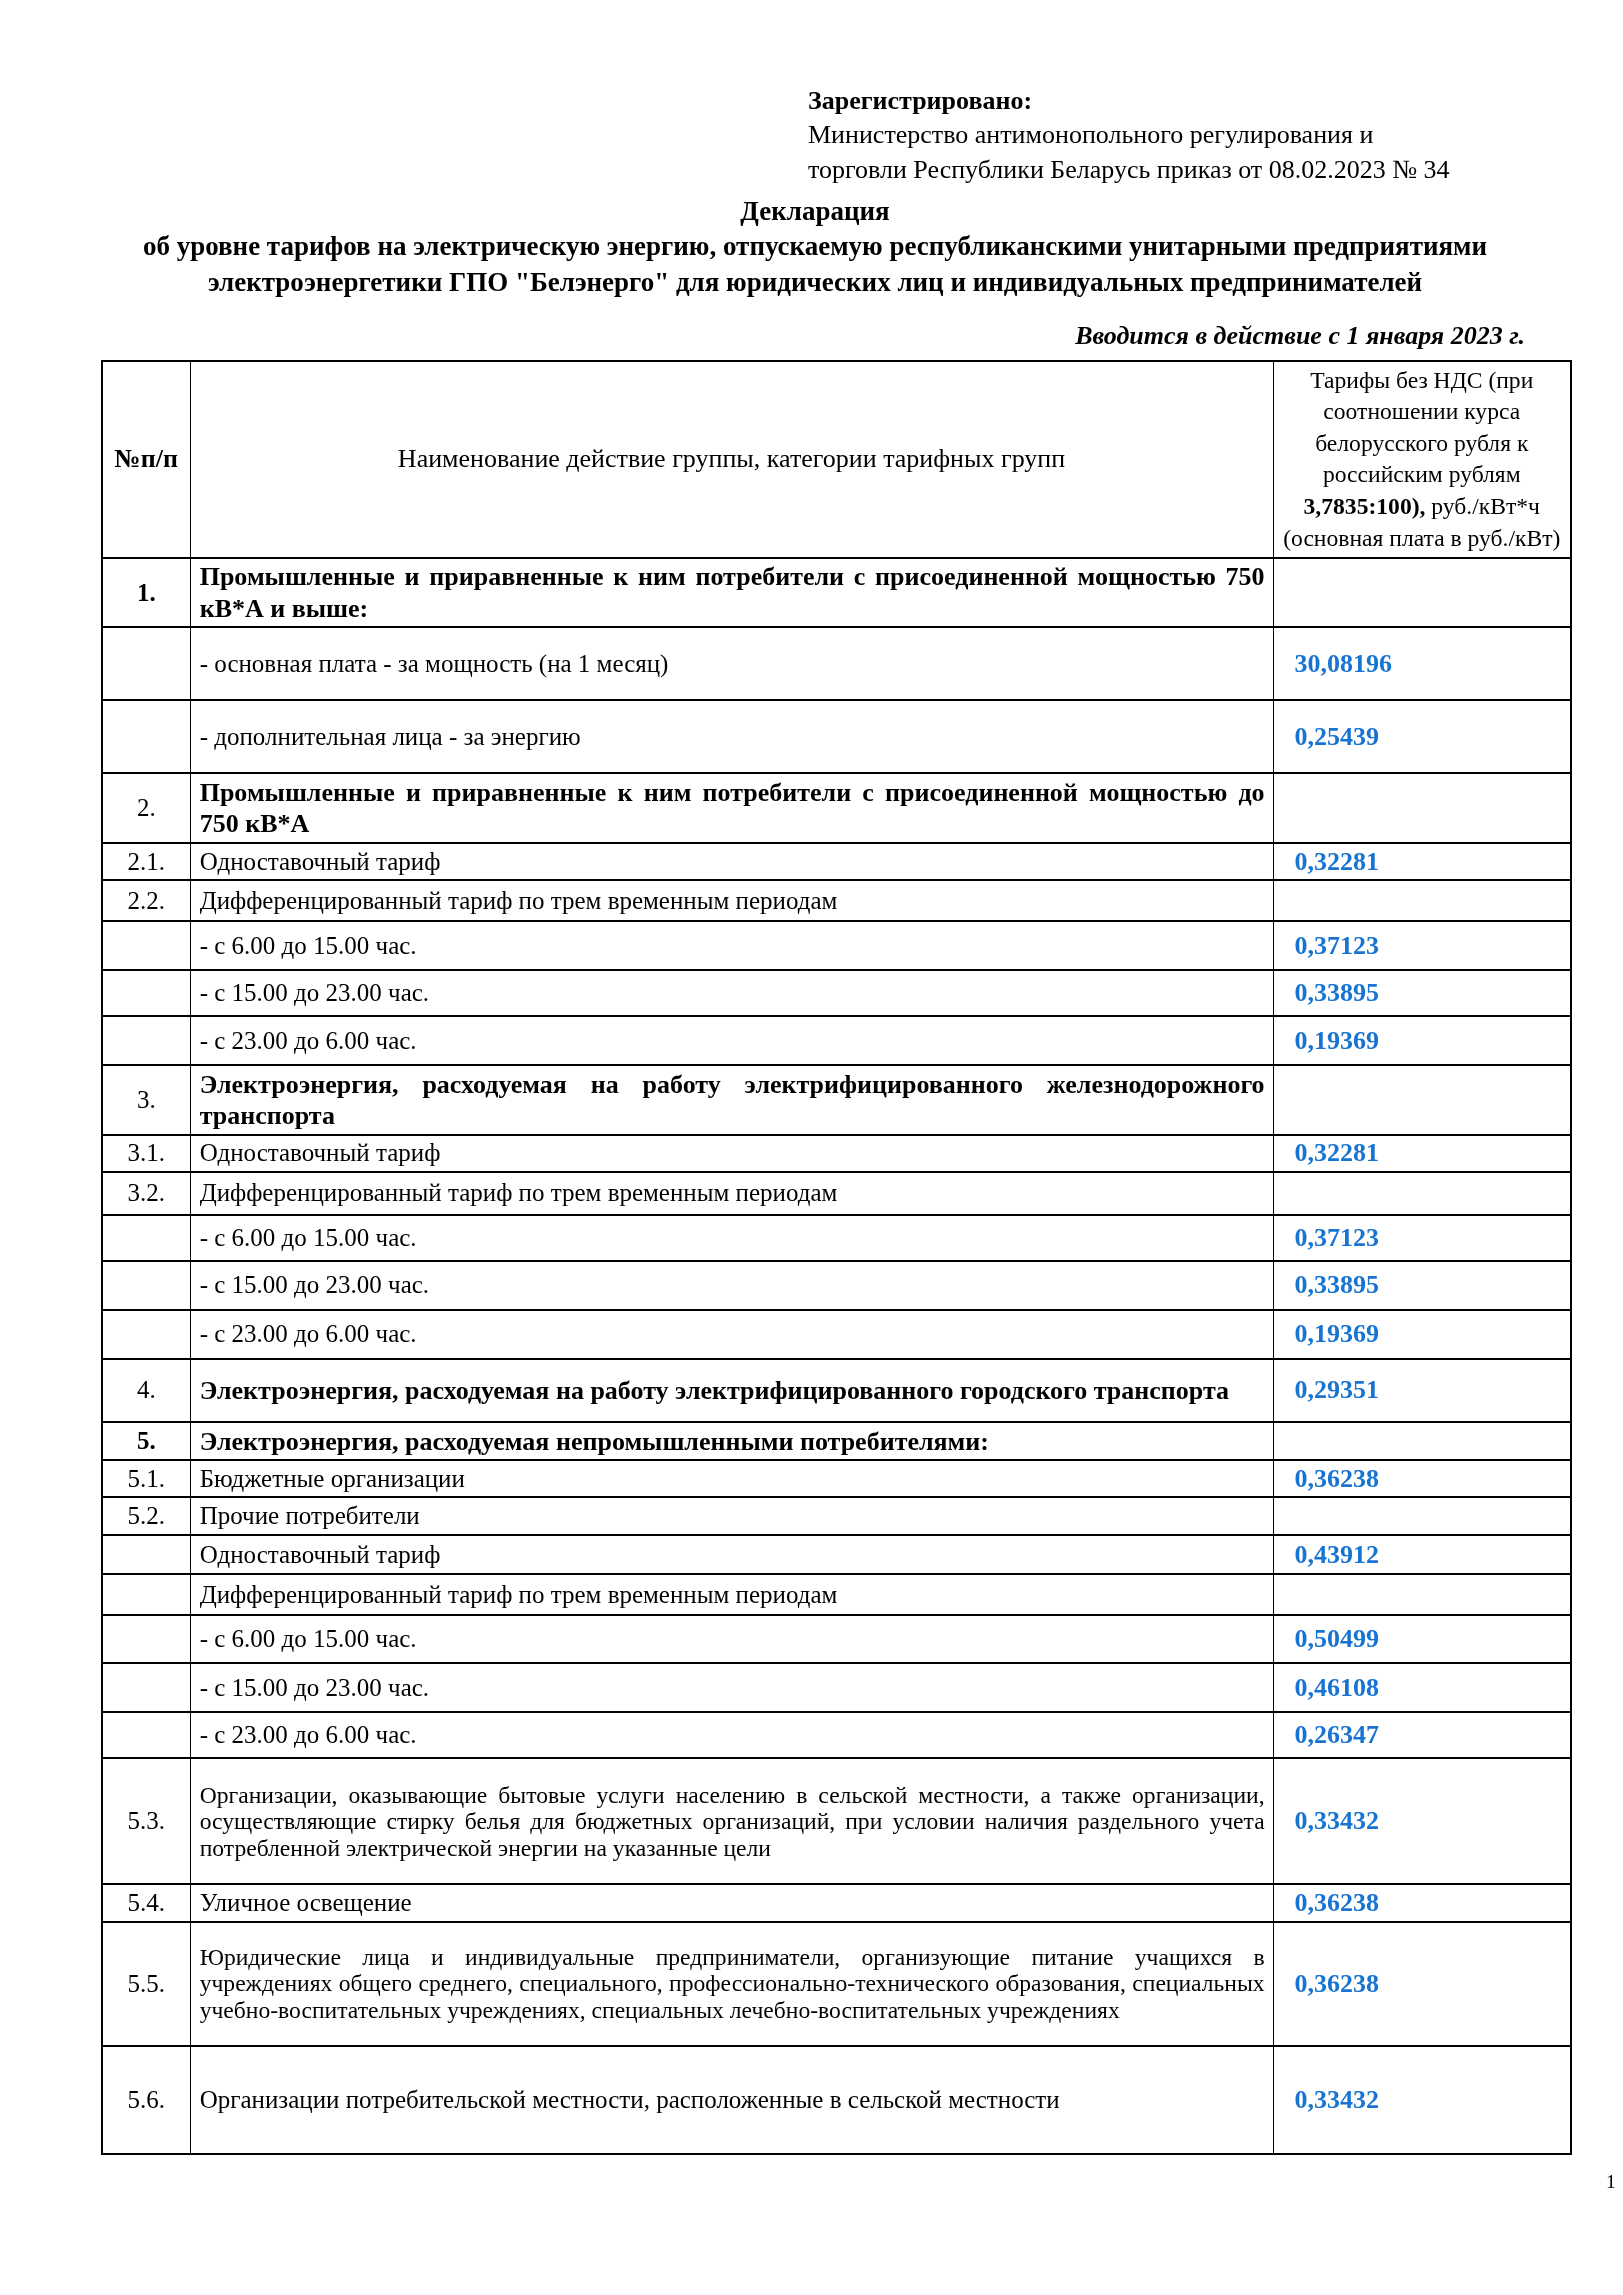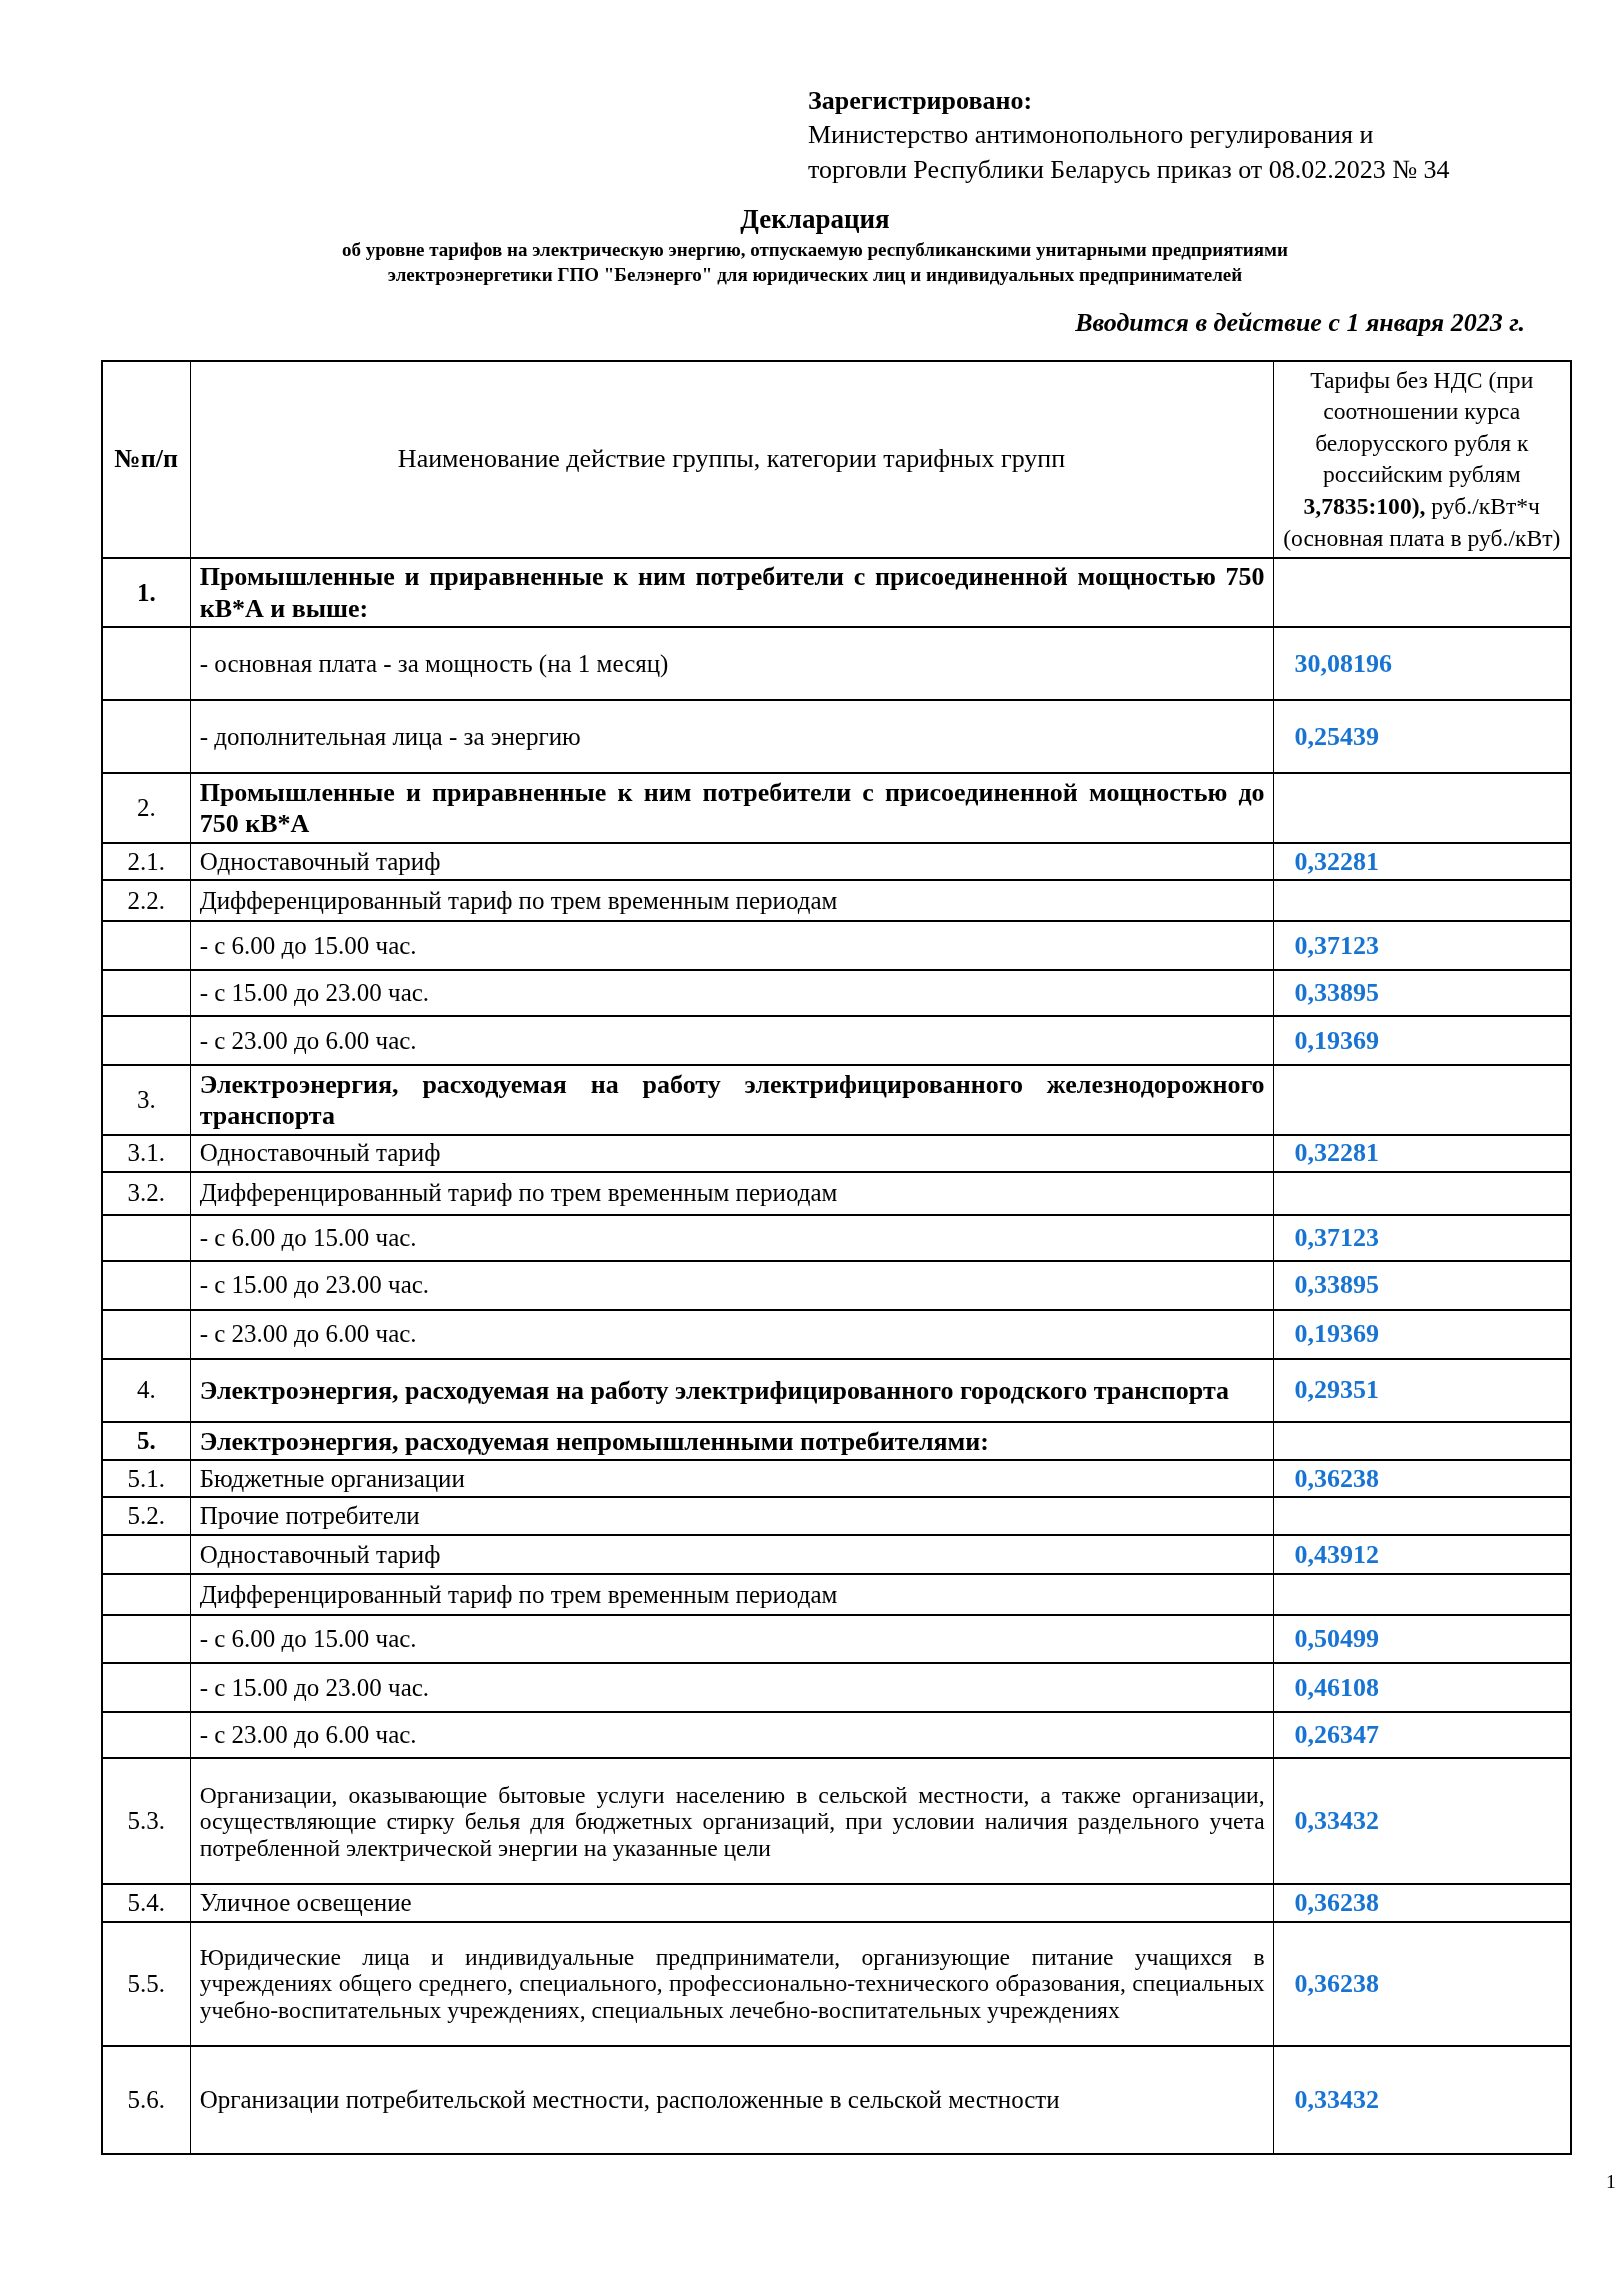--- a/index.html
+++ b/index.html
@@ -11,23 +11,23 @@
     width:1623px;height:2295px;position:relative;background:#fff;
     font-family:"Liberation Serif","DejaVu Serif",serif;color:var(--ink);
   }
   .page{position:absolute;inset:0;}
 
   
   .reg{position:absolute;left:808px;top:84px;font-size:26px;line-height:1.32;}
   .reg .reg-label{font-weight:bold;}
 
   
-  .title-block{position:absolute;left:59px;top:202px;width:1512px;text-align:center;}
+  .title-block{position:absolute;left:59px;top:194px;width:1512px;text-align:center;}
   .title-heading{font-weight:bold;font-size:27px;line-height:1.3;}
-  .title-line{font-weight:bold;font-size:19px;line-height:1.32;}
+  .title-line{font-weight:bold;font-size:27px;line-height:1.32;}
   .title-effective{font-weight:bold;font-style:italic;font-size:26px;text-align:right;
     padding-right:46px;margin-top:21px;}
 
   
   .tariff-table{
     position:absolute;left:101px;top:360px;width:1469px;
     border-collapse:collapse;table-layout:fixed;
     border:2px solid var(--ink);
   }
   .tariff-table col.c-num{width:88px;}

